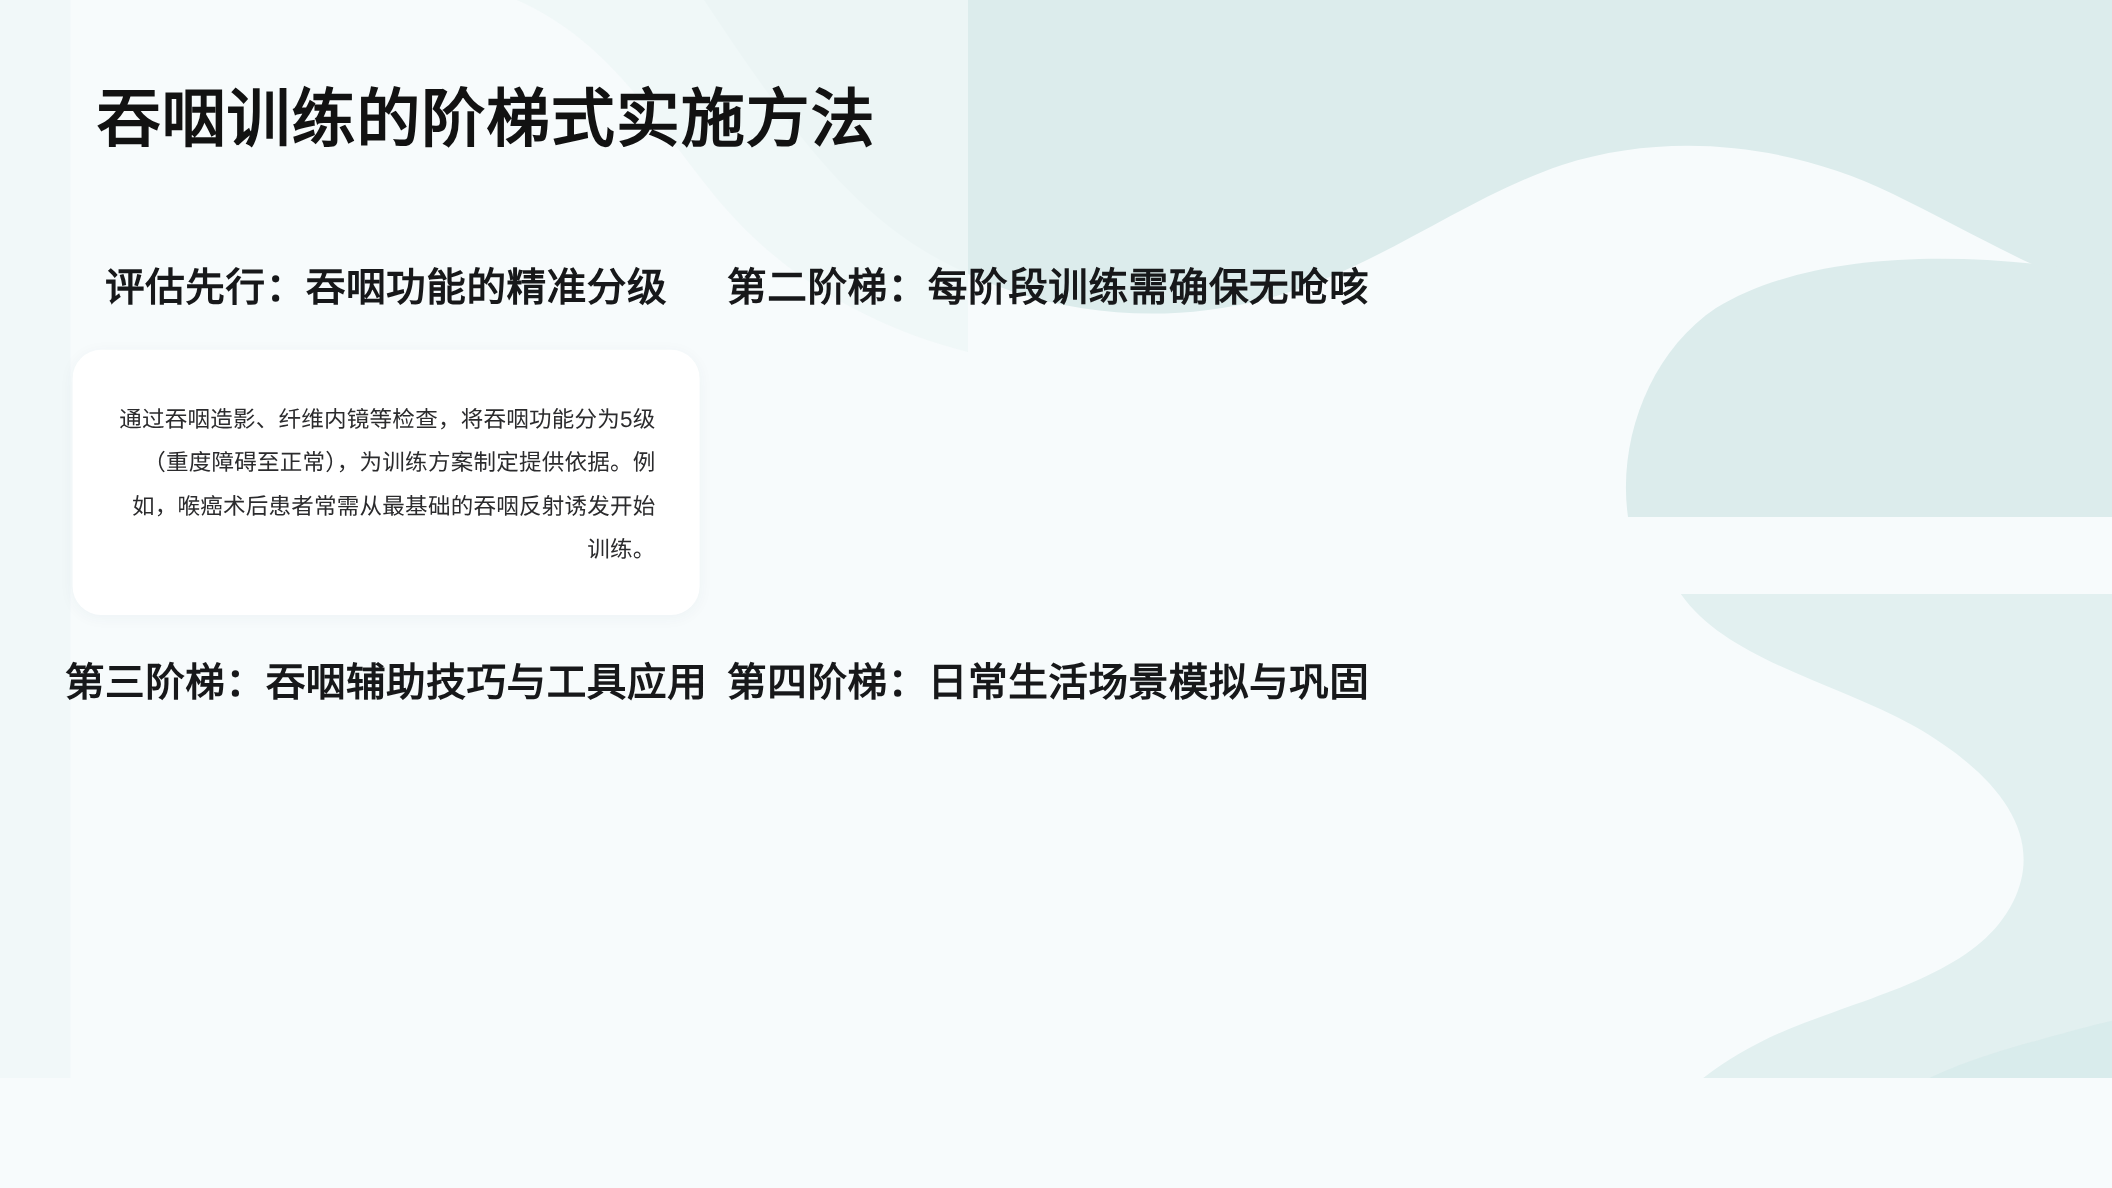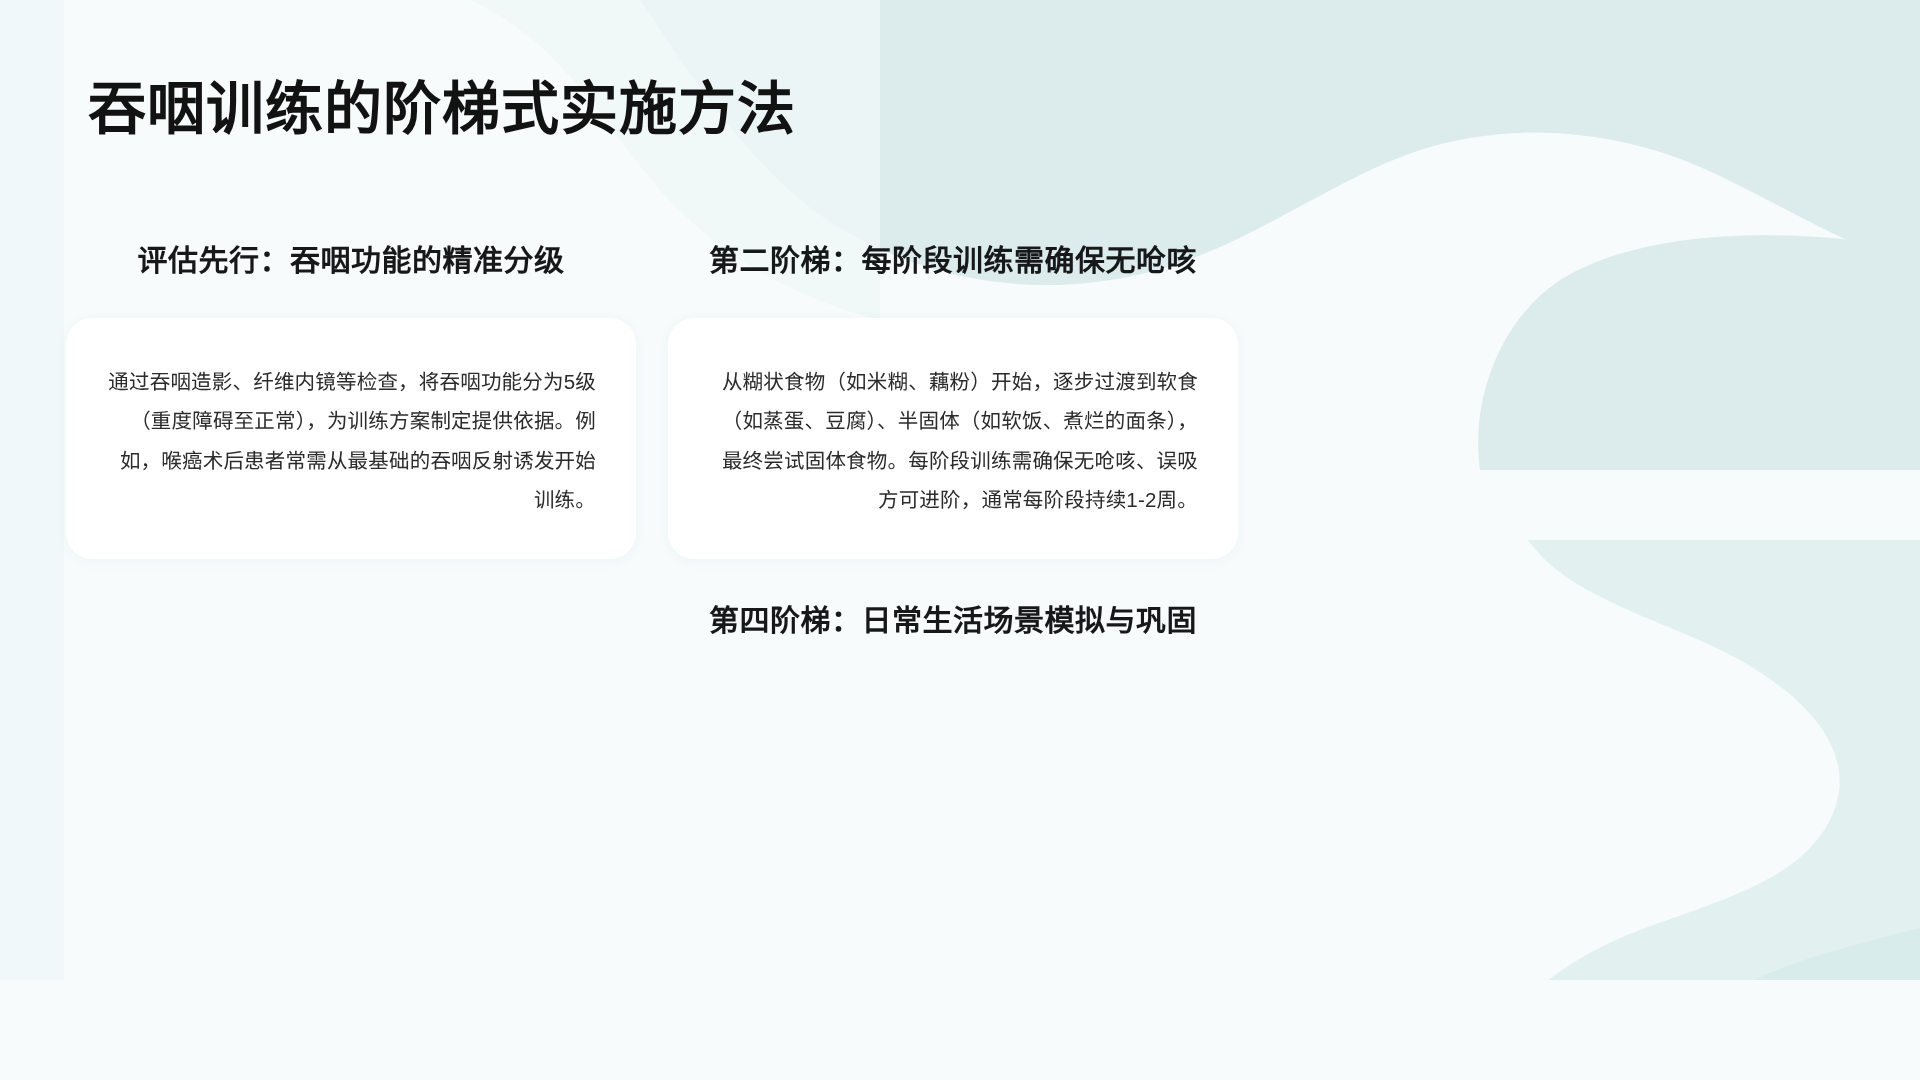--- a/index.html
+++ b/index.html
@@ -69,21 +69,21 @@
   }
 
   .cell {
     width: 570px;
     flex: 0 0 570px;
     display: flex;
     flex-direction: column;
   }
 
   .card-heading {
-    font-size: 30px;
+    font-size: 36px;
     font-weight: 700;
     color: #17181a;
     text-align: right;
     line-height: 1.25;
     letter-spacing: 0.5px;
     height: 62px;
     display: flex;
     align-items: center;
     justify-content: center;
     white-space: nowrap;
@@ -167,30 +167,28 @@
       <div class="cell">
         <div class="card-heading">评估先行：吞咽功能的精准分级</div>
         <div class="card">
           <p class="card-body">通过吞咽造影、纤维内镜等检查，将吞咽功能分为5级（重度障碍至正常），为训练方案制定提供依据。例如，喉癌术后患者常需从最基础的吞咽反射诱发开始训练。</p>
         </div>
       </div>
 
 
       <div class="cell">
         <div class="card-heading">第二阶梯：每阶段训练需确保无呛咳</div>
-        <div class="card">
-          <p class="card-body">从糊状食物（如米糊、藕粉）开始，逐步过渡到软食（如蒸蛋、豆腐）、半固体（如软饭、煮烂的面条），最终尝试固体食物。每阶段训练需确保无呛咳、误吸方可进阶，通常每阶段持续1-2周。</p>
-        </div>
       </div>
 
     </div>
 
     <div class="row row-2">
 
       <div class="cell">
+        <div class="card-heading">第三阶梯：吞咽辅助技巧与工具应用</div>
       </div>
 
       <div class="cell">
         <div class="card-heading">第四阶梯：日常生活场景模拟与巩固</div>
       </div>
 
       <div class="cell"></div>
 
     </div>
 

